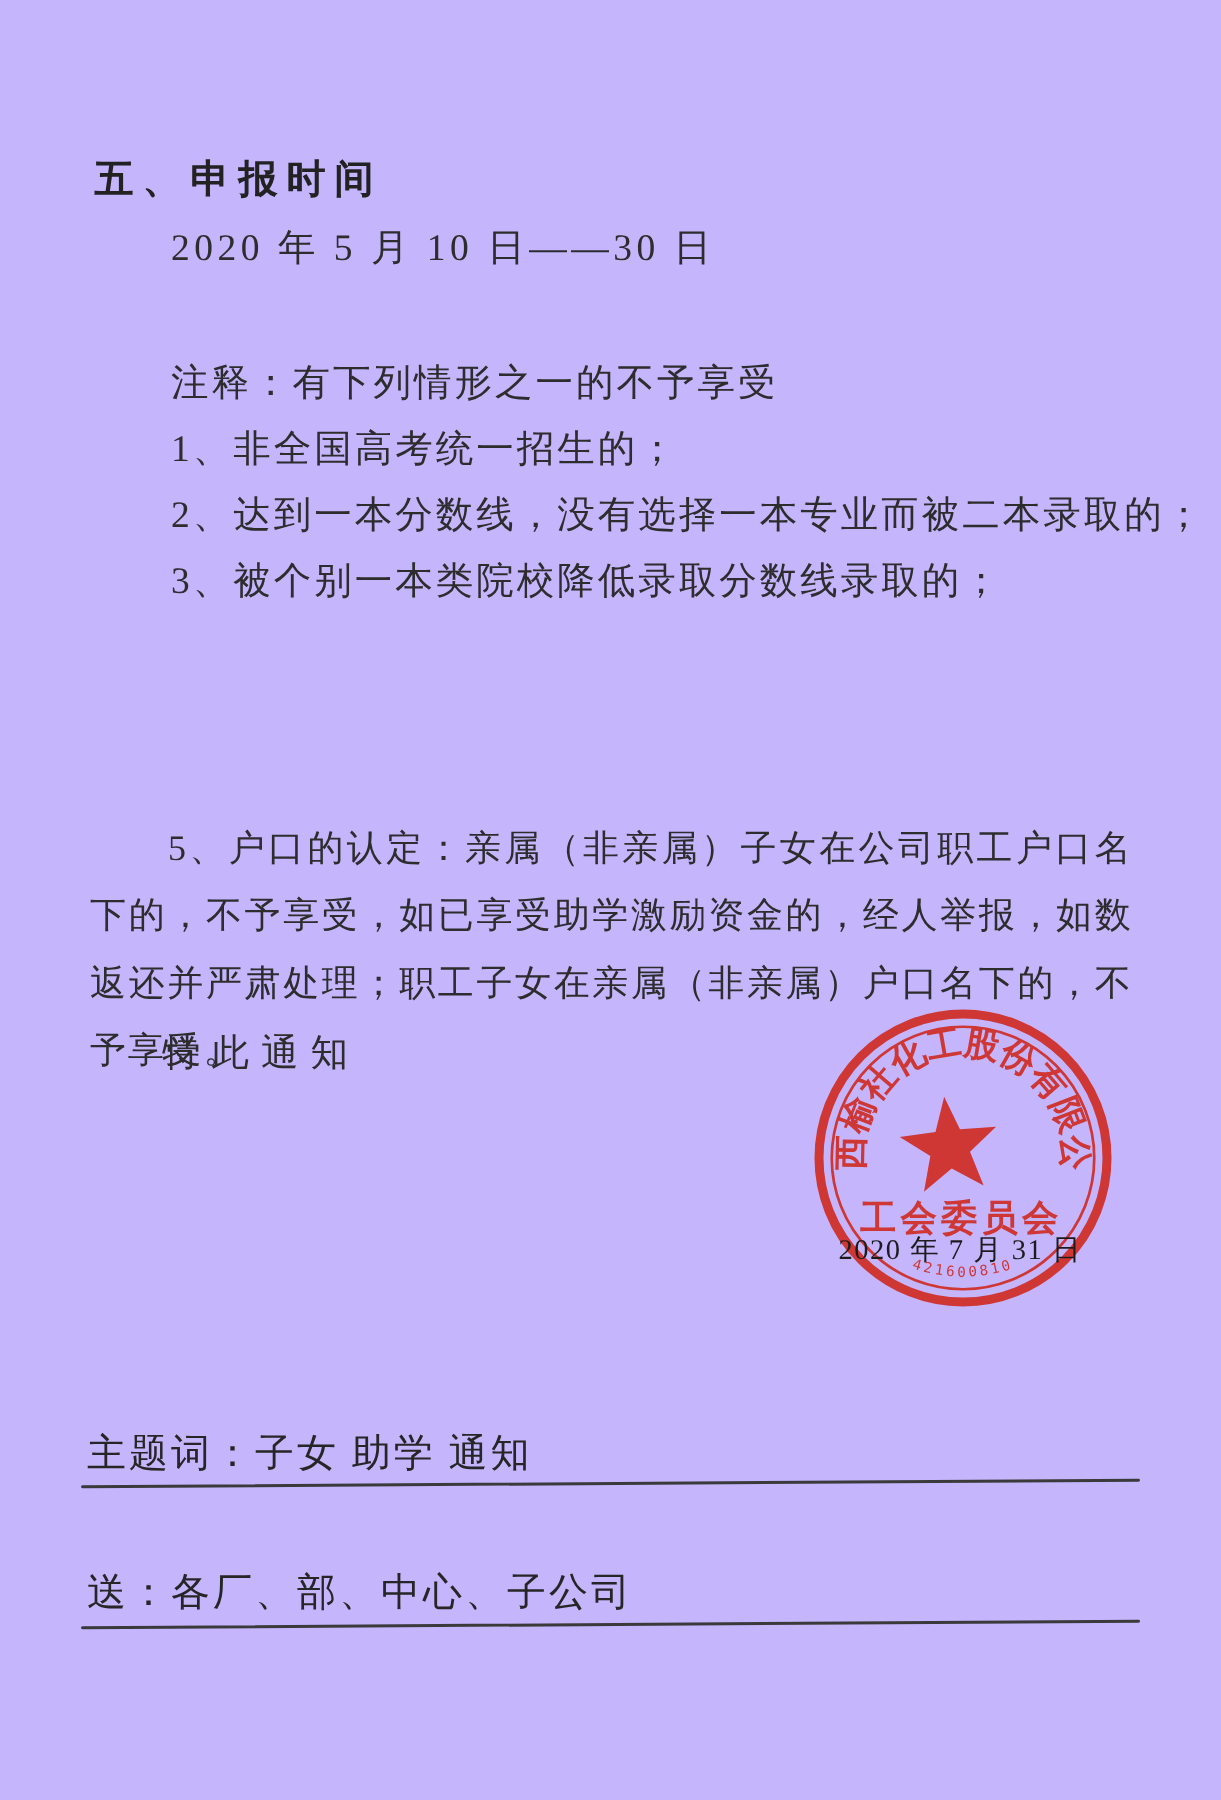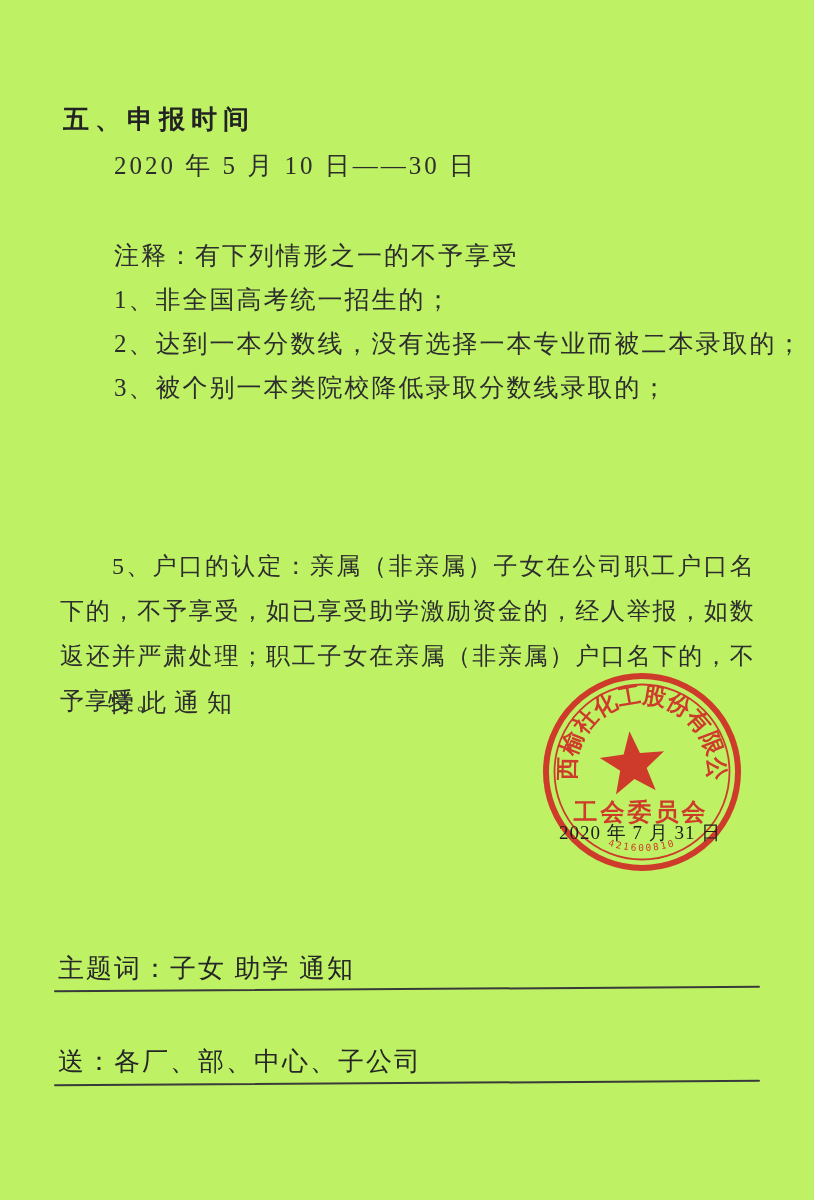--- a/index.html
+++ b/index.html
@@ -1,20 +1,20 @@
 <!DOCTYPE html>
 <html><head>
 <meta charset="utf-8">
 <style>
   html,body{margin:0;padding:0;background:#e8e8e8;}
   .page{
     position:relative;
     width:814px;height:1200px;
     margin:0 auto;
-    background:#bef264;
+    background:#c4b5fd;
     overflow:hidden;
     font-family:"Liberation Serif","DejaVu Serif",serif;
     color:#2d2d2d;
   }
   .para{
     position:absolute;
     font-size:25px;
     line-height:45px;
     letter-spacing:2px;
     white-space:nowrap;

